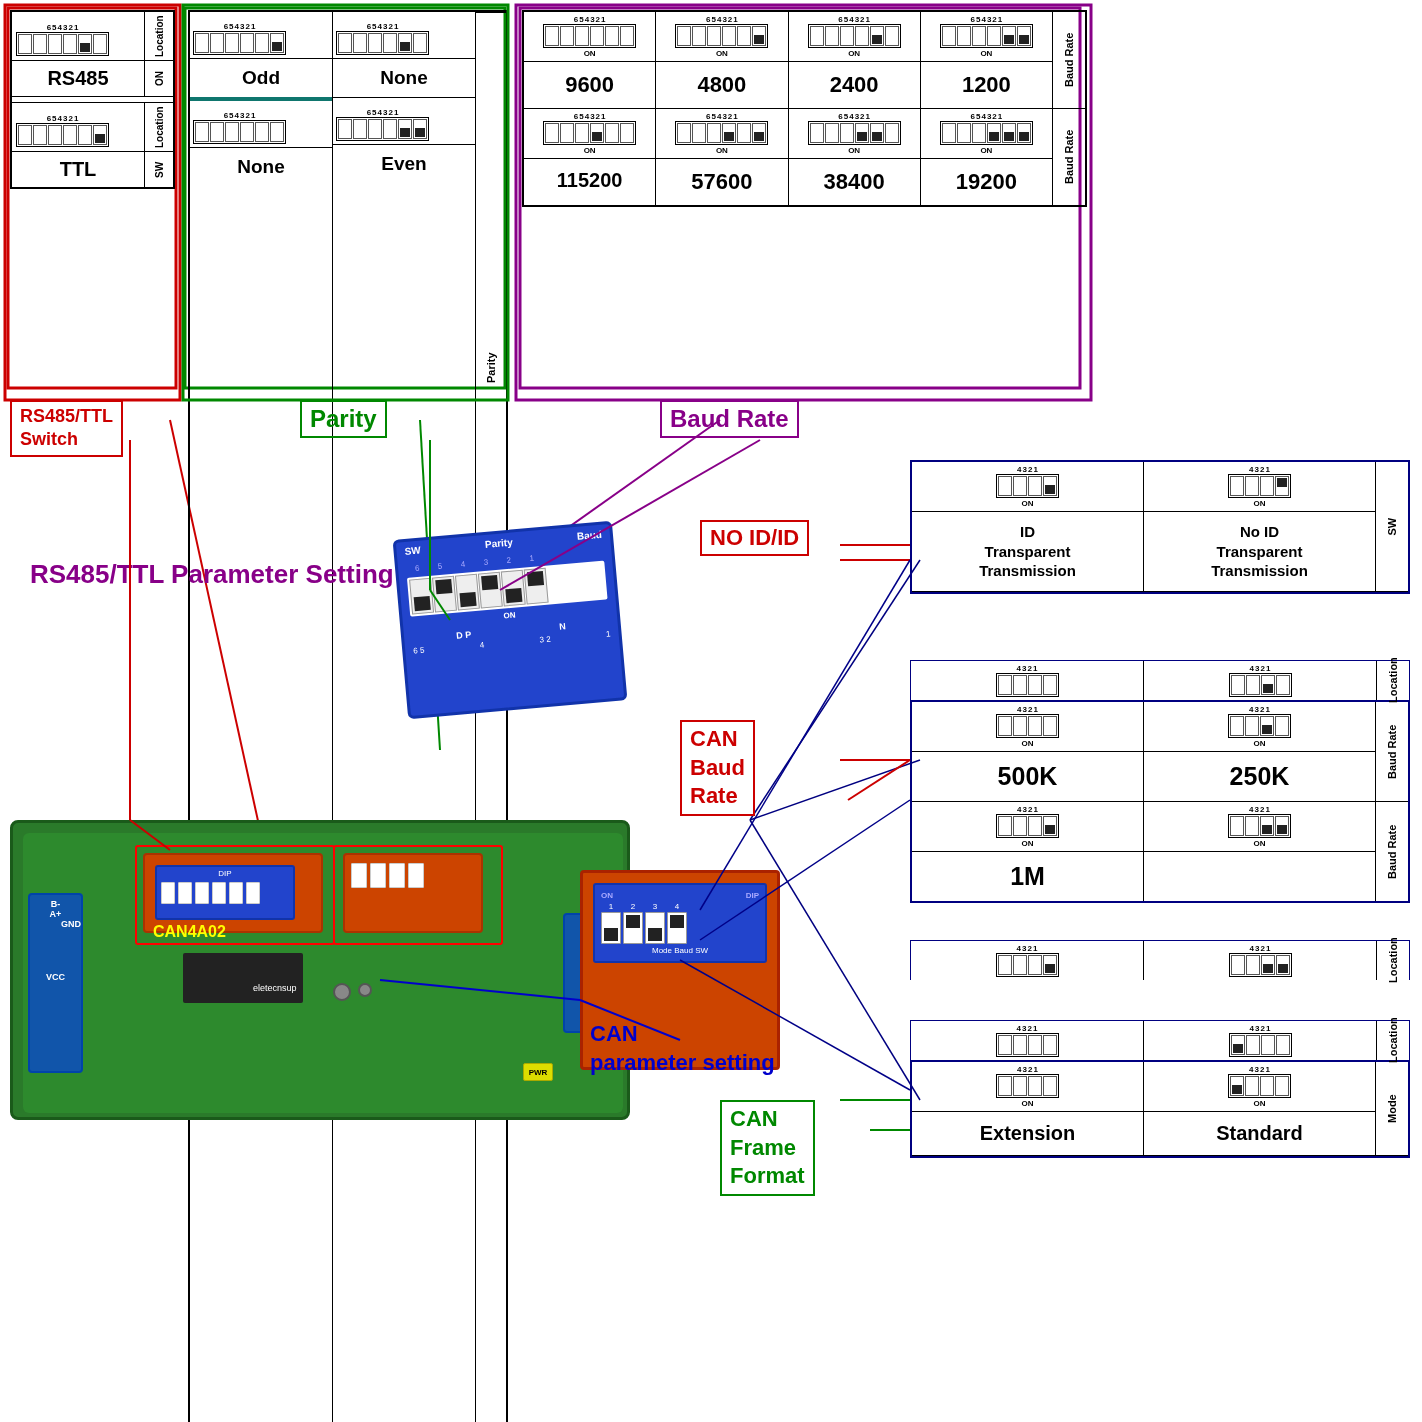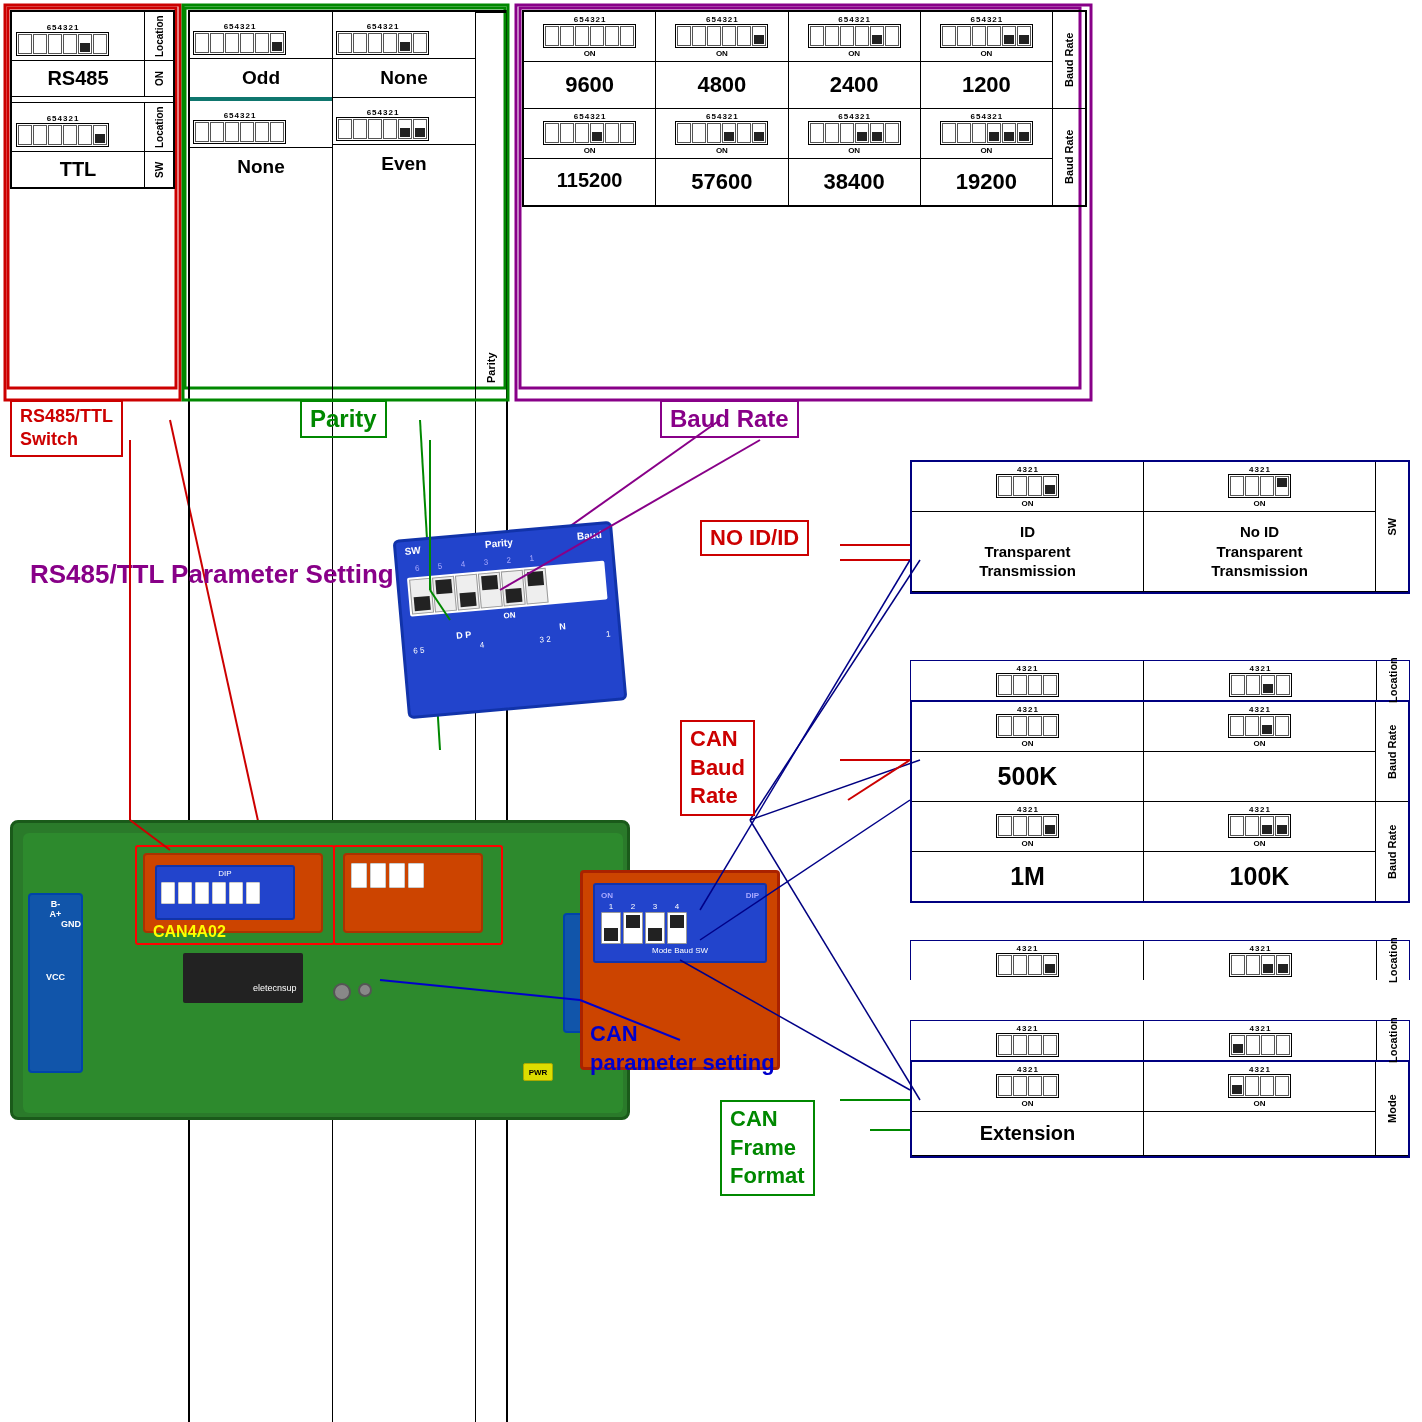--- a/index.html
+++ b/index.html
@@ -796,20 +796,21 @@
             <div class="mini-dip-slot nub-none"></div>
             <div class="mini-dip-slot nub-none"></div>
             <div class="mini-dip-slot nub-bottom">
                 <span class="nub"></span>
               </div>
             <div class="mini-dip-slot nub-none"></div>
           </div>
           <div class="mini-dip-on-label">ON</div>
         </div>
       </div>
+      <div style="padding:10px 4px; text-align:center; font-size:25px; font-weight:bold;">250K</div>
     </div>
     <div style="width:32px; display:flex; align-items:center; justify-content:center; writing-mode:vertical-rl; transform:rotate(180deg); font-size:11px; font-weight:bold;">Baud Rate</div>
   </div>
 
   <div style="display:flex;">
     <div style="flex:1; border-right:1px solid #000;">
       <div style="padding:3px; border-bottom:1px solid #000; display:flex; justify-content:center;">
         <div class="mini-dip">
           <div class="mini-dip-nums">
               <span>4</span>
@@ -845,21 +846,20 @@
             <div class="mini-dip-slot nub-bottom">
                 <span class="nub"></span>
               </div>
             <div class="mini-dip-slot nub-bottom">
                 <span class="nub"></span>
               </div>
           </div>
           <div class="mini-dip-on-label">ON</div>
         </div>
       </div>
-      <div style="padding:10px 4px; text-align:center; font-size:25px; font-weight:bold;">100K</div>
     </div>
     <div style="width:32px; display:flex; align-items:center; justify-content:center; writing-mode:vertical-rl; transform:rotate(180deg); font-size:11px; font-weight:bold;">Baud Rate</div>
   </div>
 </div>
 
 <div style="position:absolute; top:660px; left:910px; width:500px; height:40px; display:flex; border:1px solid #000080; border-bottom:none;">
   <div style="flex:1; border-right:1px solid #000; display:flex; justify-content:center; align-items:center; font-size:10px; font-weight:bold;">
     <div class="mini-dip">
       <div class="mini-dip-nums">
           <span>4</span>
@@ -933,20 +933,21 @@
             <div class="mini-dip-slot nub-bottom">
                 <span class="nub"></span>
               </div>
             <div class="mini-dip-slot nub-none"></div>
             <div class="mini-dip-slot nub-none"></div>
             <div class="mini-dip-slot nub-none"></div>
           </div>
           <div class="mini-dip-on-label">ON</div>
         </div>
       </div>
+      <div style="padding:10px 4px; text-align:center; font-size:20px; font-weight:bold;">Standard</div>
     </div>
     <div style="width:32px; display:flex; align-items:center; justify-content:center; writing-mode:vertical-rl; transform:rotate(180deg); font-size:11px; font-weight:bold;">Mode</div>
   </div>
 </div>
 
 <div style="position:absolute; top:1020px; left:910px; width:500px; height:40px; display:flex; border:1px solid #000080; border-bottom:none;">
   <div style="flex:1; border-right:1px solid #000; display:flex; justify-content:center; align-items:center;">
     <div class="mini-dip">
       <div class="mini-dip-nums">
           <span>4</span>

